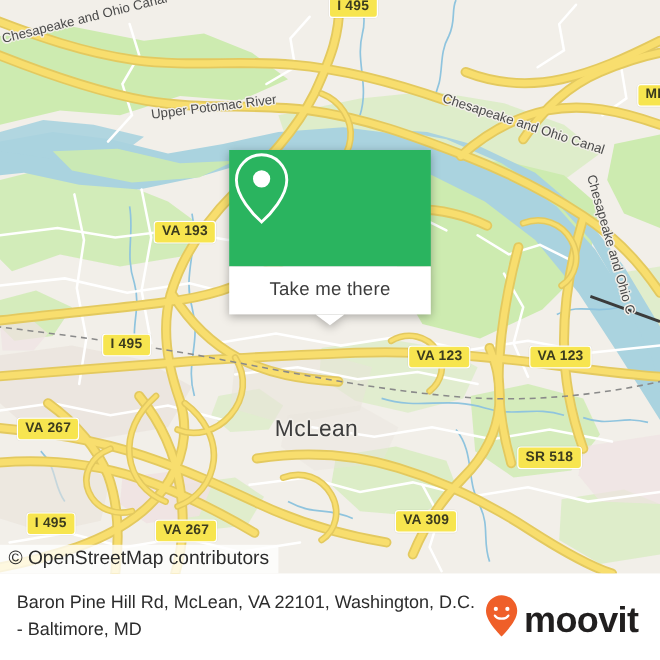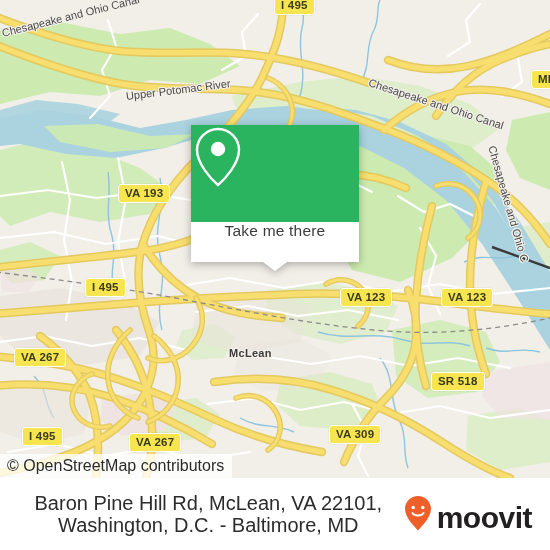--- a/index.html
+++ b/index.html
@@ -27,21 +27,21 @@
     color: #333333;
     white-space: nowrap;
     pointer-events: none;
     text-shadow:
        1.2px 0 0 #f2efe9, -1.2px 0 0 #f2efe9,
        0 1.2px 0 #f2efe9, 0 -1.2px 0 #f2efe9,
        .9px .9px 0 #f2efe9, -.9px .9px 0 #f2efe9,
        .9px -.9px 0 #f2efe9, -.9px -.9px 0 #f2efe9;
   }
   .place-label {
-    font-size: 11px; font-weight: 700; color: #3d3d3d;
+    font-size: 19px; font-weight: 400; color: #3d3d3d;
     letter-spacing: .3px;
   }
   .water-label {
     font-size: 11px; color: #4a4a4a; font-weight: 400;
   }
 
   
   .shield {
     position: absolute;
     background: #f7e54f;
@@ -65,21 +65,21 @@
     filter: drop-shadow(0 2px 4px rgba(0,0,0,.30));
   }
   #popup-head {
     height: 97px;
     background: #2ab45f;
     display: flex; align-items: center; justify-content: center;
   }
   #popup-body {
     height: 40px;
     background: #ffffff;
-    display: flex; justify-content: center;
+    display: flex; align-items: center; justify-content: center;
   }
   #popup-label {
     font-size: 15.5px;
     color: #3c3c3c;
     letter-spacing: .2px;
   }
   #popup-arrow {
     width: 0; height: 0; margin: 0 auto;
     border-left: 12px solid transparent;
     border-right: 12px solid transparent;
@@ -100,25 +100,24 @@
   
   #footer {
     position: absolute; left: 0; top: 478px;
     width: 550px; height: 72px;
     background: #ffffff;
     display: flex; align-items: center;
     padding: 0 14px 0 14px;
   }
   #footer-text {
     flex: 1 1 auto;
-    font-size: 20px;
+    font-size: 15px;
     line-height: 22px;
     color: #2c2c2c;
     max-width: 400px;
-    text-align: center;
   }
   #footer-brand {
     flex: 0 0 auto;
     display: flex; align-items: flex-end;
     gap: 4px;
     padding-right: 4px;
   }
   #brand-word {
     font-size: 30px;
     font-weight: bold;
@@ -301,21 +300,21 @@
 
     <div class="maplabel place-label" style="left:229px; top:347px;">McLean</div>
 
     <div class="maplabel water-label" style="left:2px; top:27px; transform:rotate(-14deg); transform-origin:left center;">Chesapeake and Ohio Canal</div>
     <div class="maplabel water-label" style="left:126px; top:90px; transform:rotate(-7deg); transform-origin:left center;">Upper Potomac River</div>
     <div class="maplabel water-label" style="left:369px; top:76px; transform:rotate(18deg); transform-origin:left center;">Chesapeake and Ohio Canal</div>
     <div class="maplabel water-label" style="left:492px; top:140px; transform:rotate(74deg); transform-origin:left center;">Chesapeake and Ohio C</div>
 
     <div class="shield" style="left:274px; top:-4px;">I 495</div>
     <div class="shield" style="left:531px; top:70px;">MD</div>
-    <div class="shield" style="left:118px; top:184px;">VA 193</div>
+    <div class="shield" style="left:128px; top:184px;">VA 193</div>
     <div class="shield" style="left:85px;  top:278px;">I 495</div>
     <div class="shield" style="left:340px; top:288px;">VA 123</div>
     <div class="shield" style="left:441px; top:288px;">VA 123</div>
     <div class="shield" style="left:14px;  top:348px;">VA 267</div>
     <div class="shield" style="left:431px; top:372px;">SR 518</div>
     <div class="shield" style="left:329px; top:425px;">VA 309</div>
     <div class="shield" style="left:22px;  top:427px;">I 495</div>
     <div class="shield" style="left:129px; top:433px;">VA 267</div>
 
     <div id="popup">

